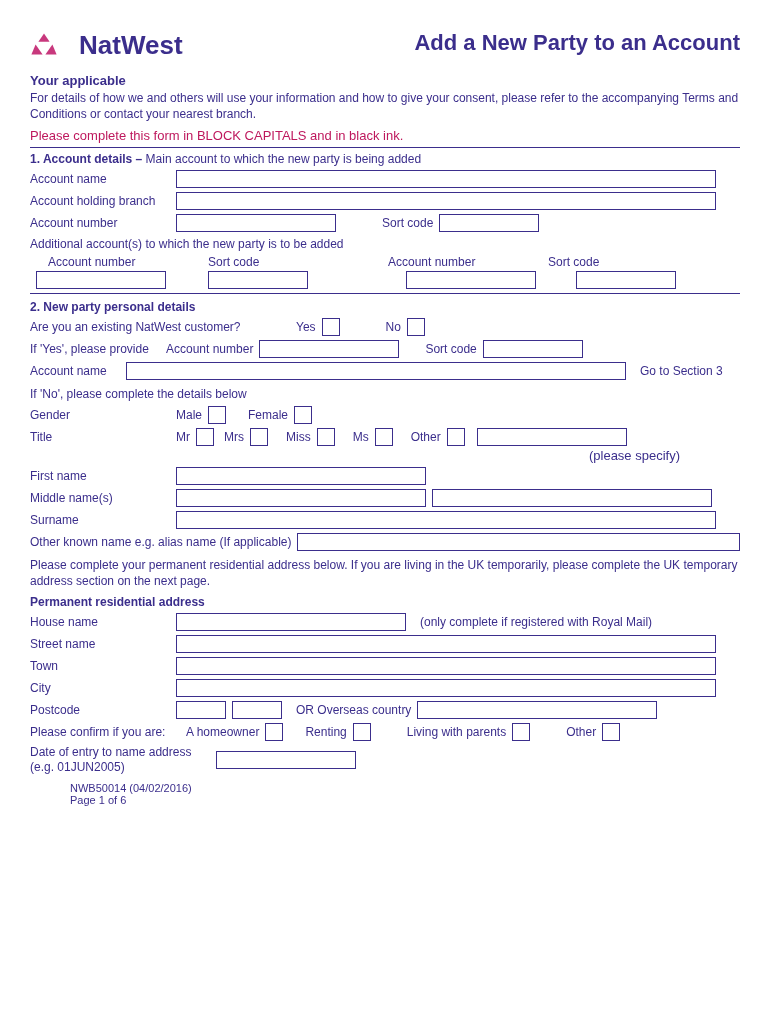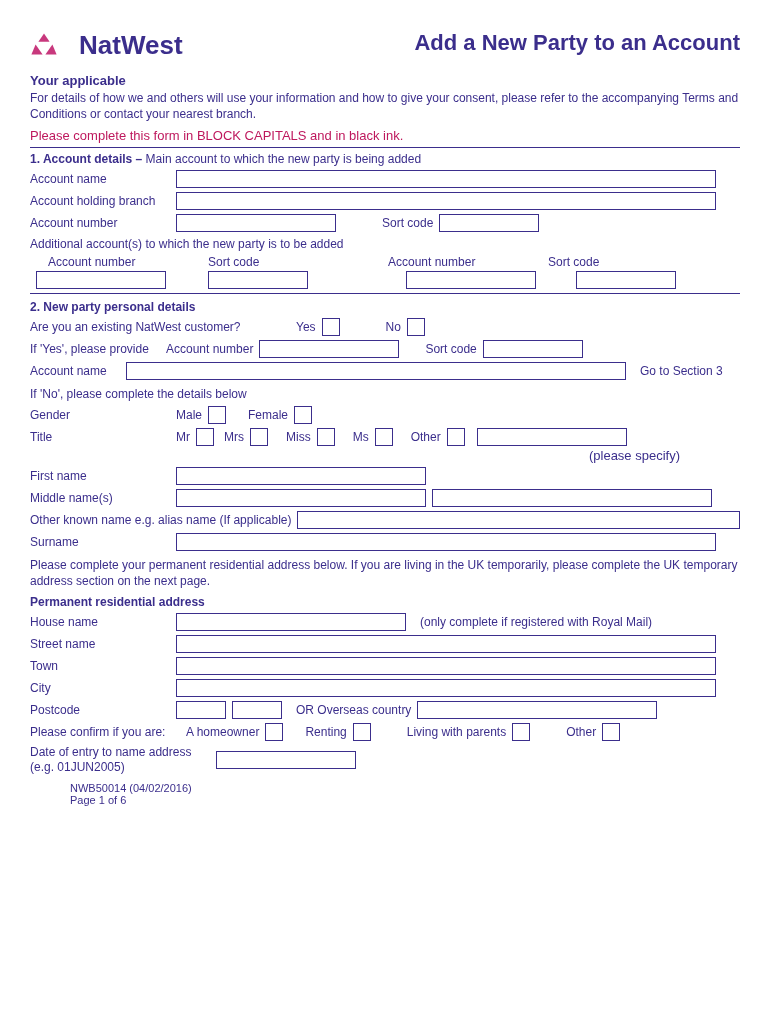--- a/index.html
+++ b/index.html
@@ -143,26 +143,26 @@
 <span class="box" style="width:250px"></span>
 </div>
 
 <div class="row">
 <span class="label">Middle name(s)</span>
 <span class="box" style="width:250px"></span>
 <span class="box" style="width:280px"></span>
 </div>
 
 <div class="row">
+<span class="label">Surname</span>
+<span class="box box-wide"></span>
+</div>
+
+<div class="row">
 <span class="label" style="line-height:1.2">Other known name e.g. alias name (If applicable)</span>
-<span class="box box-wide"></span>
-</div>
-
-<div class="row">
-<span class="label">Surname</span>
 <span class="box box-wide"></span>
 </div>
 
 <p class="body-text" style="margin:6px 0 4px 0">Please complete your permanent residential address below. If you are living in the UK temporarily, please complete the UK temporary address section on the next page.</p>
 <div class="subhead">Permanent residential address</div>
 
 <div class="row">
 <span class="label">House name</span>
 <span class="box" style="width:230px"></span>
 <span class="note-right">(only complete if registered with Royal Mail)</span>

